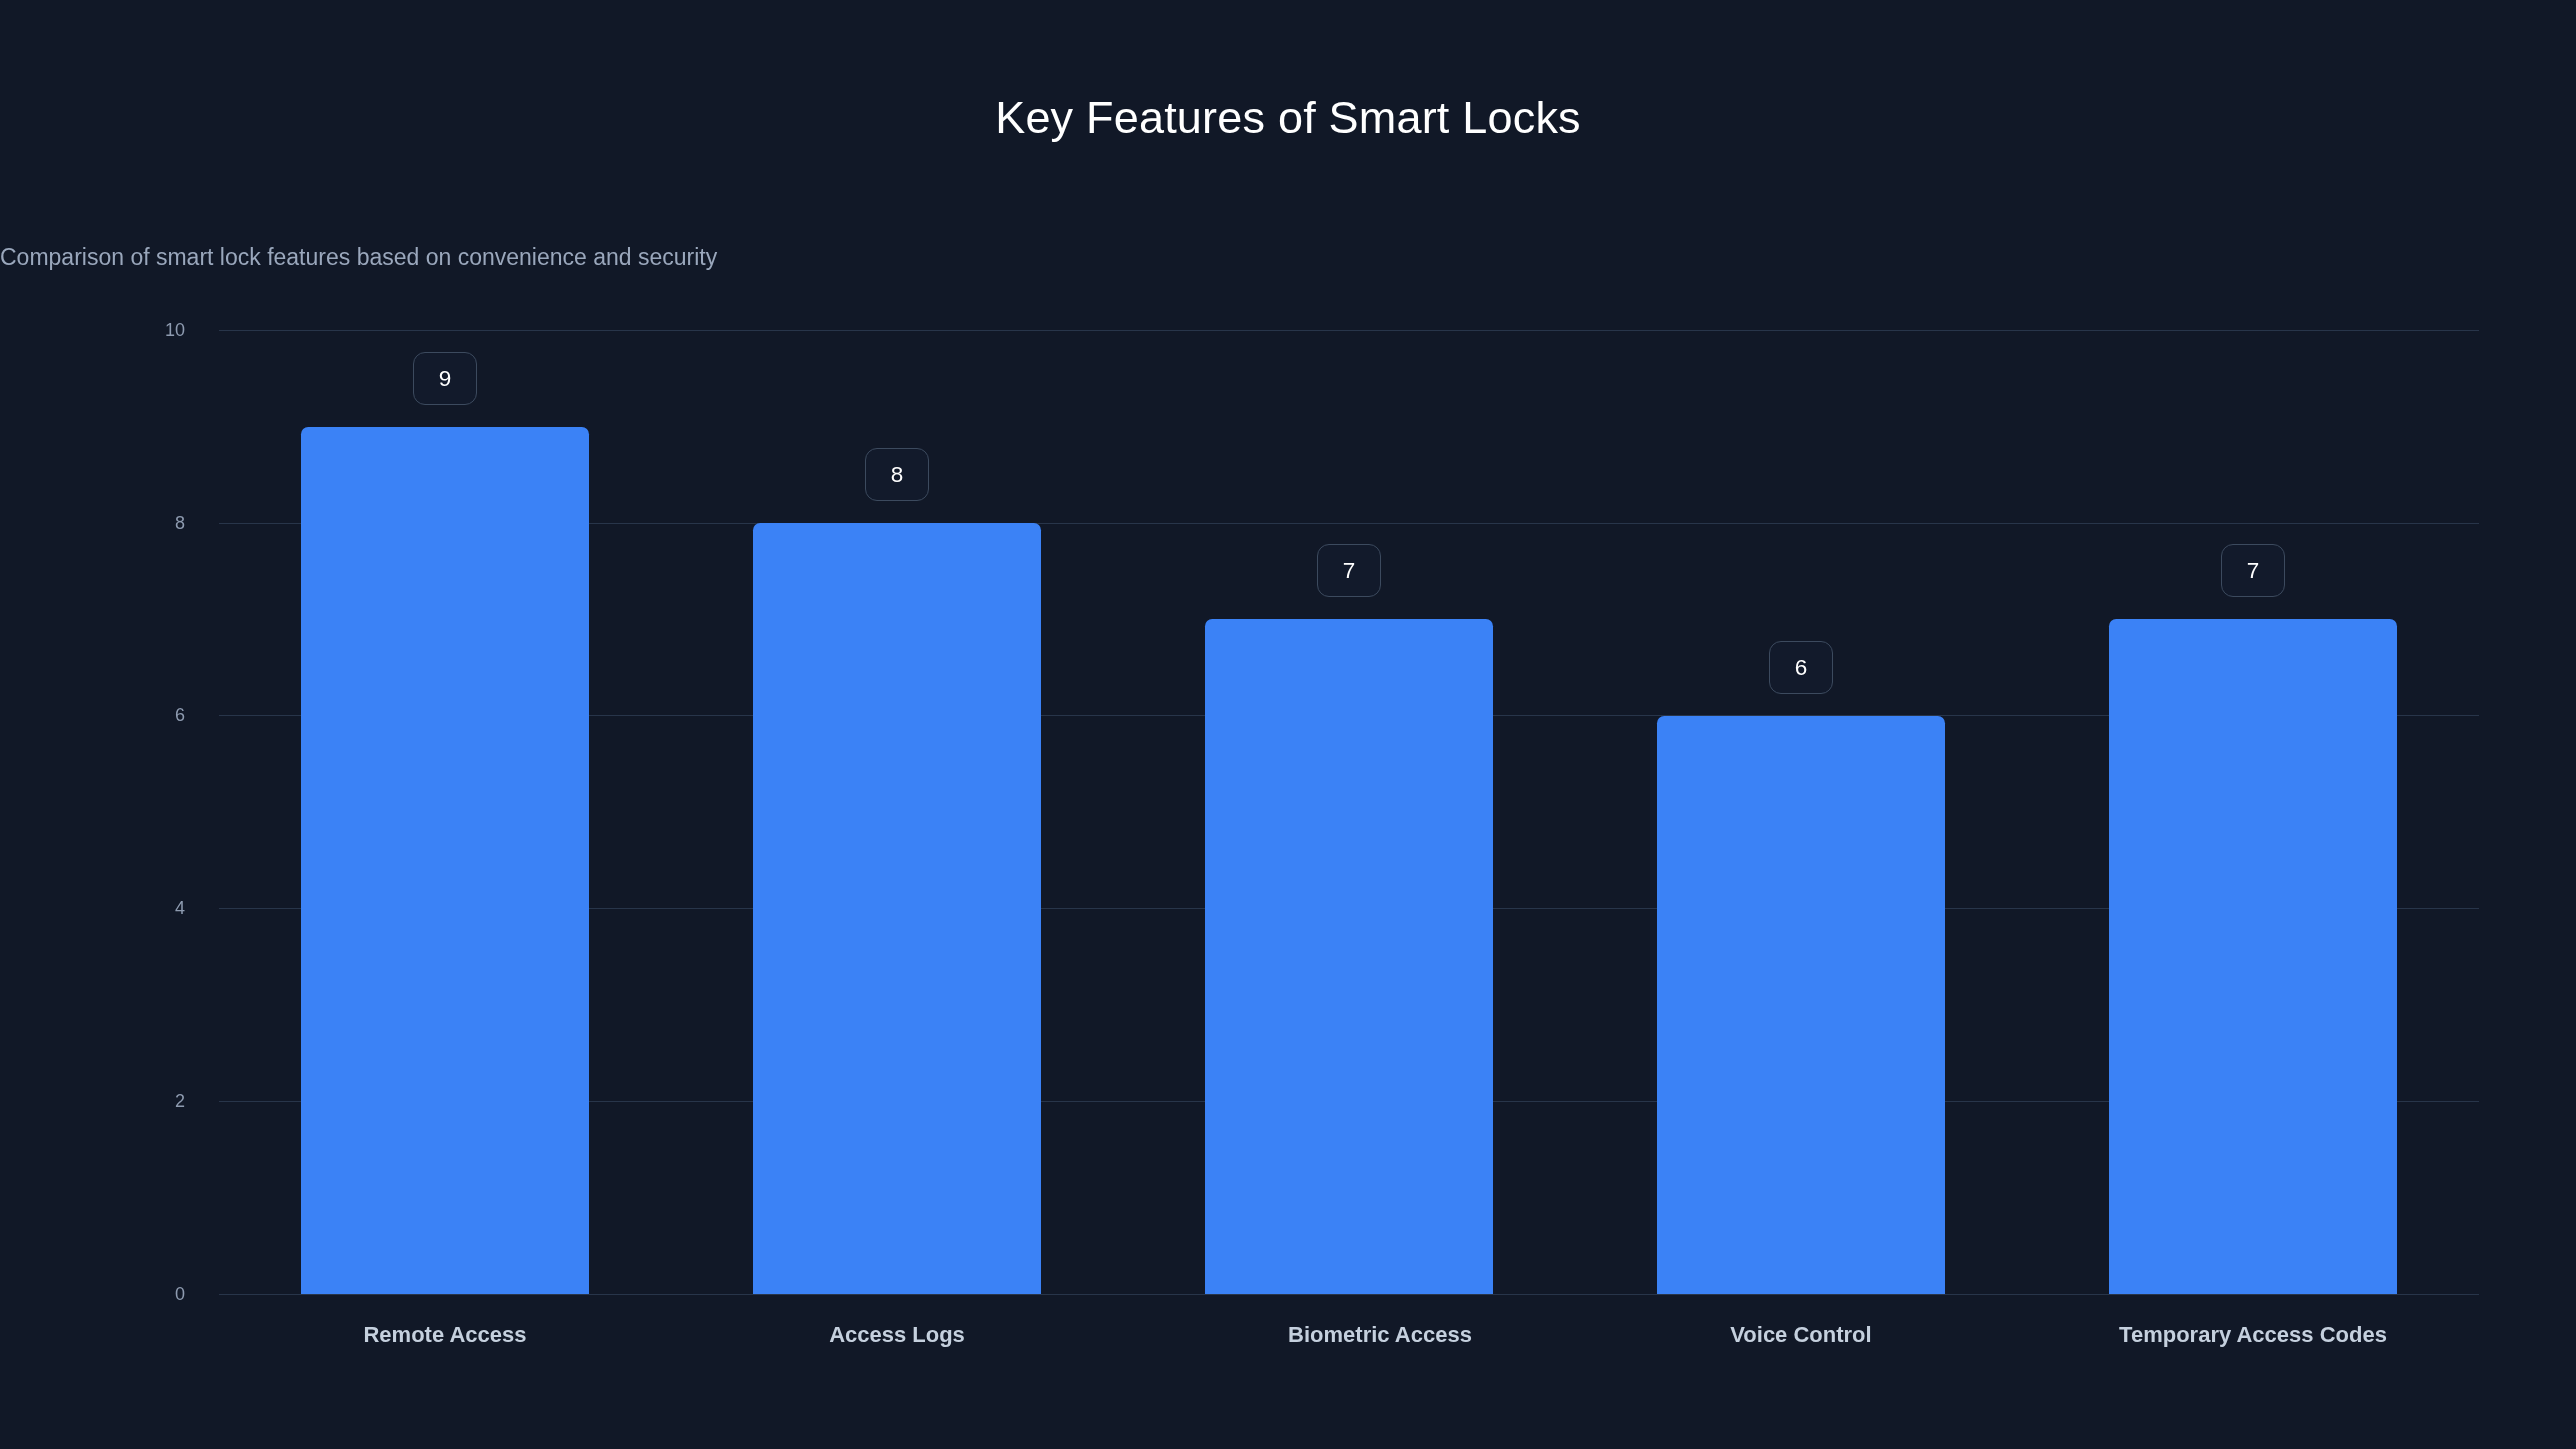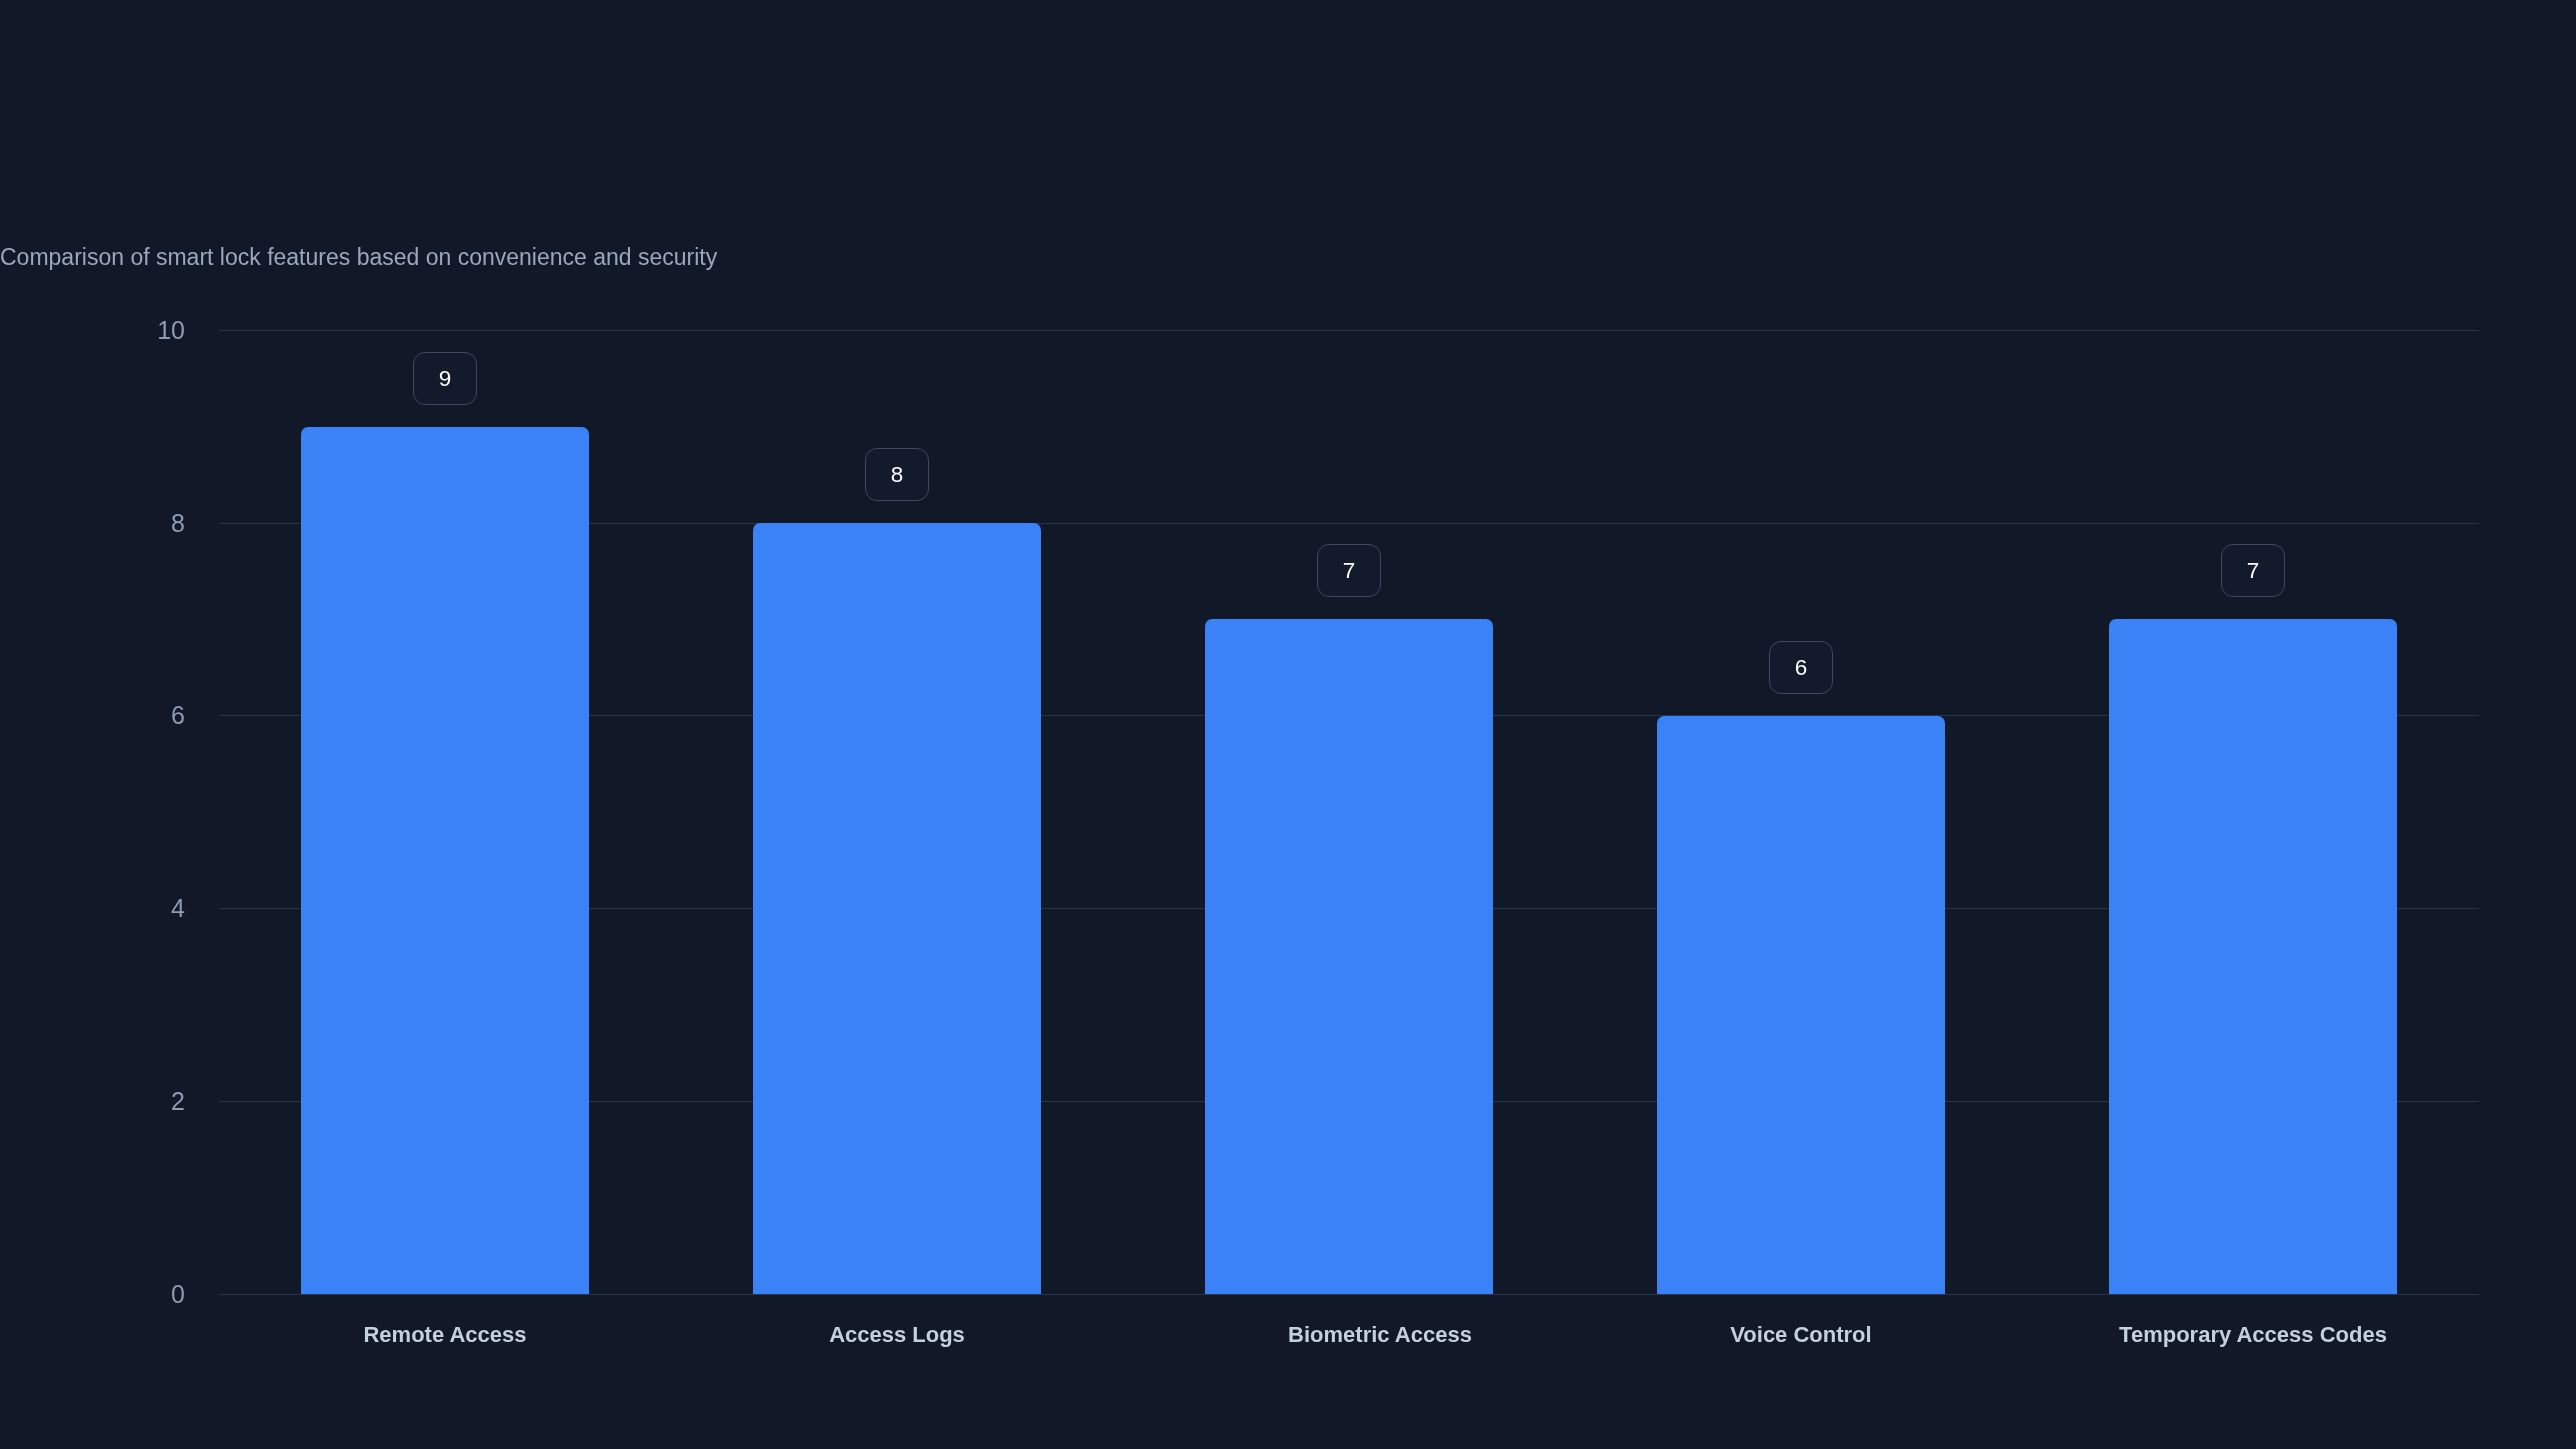--- a/index.html
+++ b/index.html
@@ -68,21 +68,21 @@
     left: 0;
     top: 330px;
     width: 209px;
     height: 964px;
   }
   .y-tick {
     position: absolute;
     right: 24px;
     width: 97px;
     text-align: right;
-    font-size: 25px;
+    font-size: 18px;
     color: #8E9BB0;
     line-height: 1;
     transform: translateY(-50%);
   }
 
   
   .bar {
     position: absolute;
     bottom: 0;
     background: #3B82F6;
@@ -121,20 +121,21 @@
     line-height: 1;
     white-space: nowrap;
     font-weight: bold;
   }
 </style>
 </head>
 <body>
 
 <div id="chart-root">
 
+  <div id="chart-title">Key Features of Smart Locks</div>
 
   <div id="chart-subtitle">Comparison of smart lock features based on convenience and security</div>
 
   <div id="y-tick-layer">
       <div class="y-tick" style="top: 0px;">10</div>
       <div class="y-tick" style="top: 193px;">8</div>
       <div class="y-tick" style="top: 385px;">6</div>
       <div class="y-tick" style="top: 578px;">4</div>
       <div class="y-tick" style="top: 771px;">2</div>
       <div class="y-tick" style="top: 964px;">0</div>

